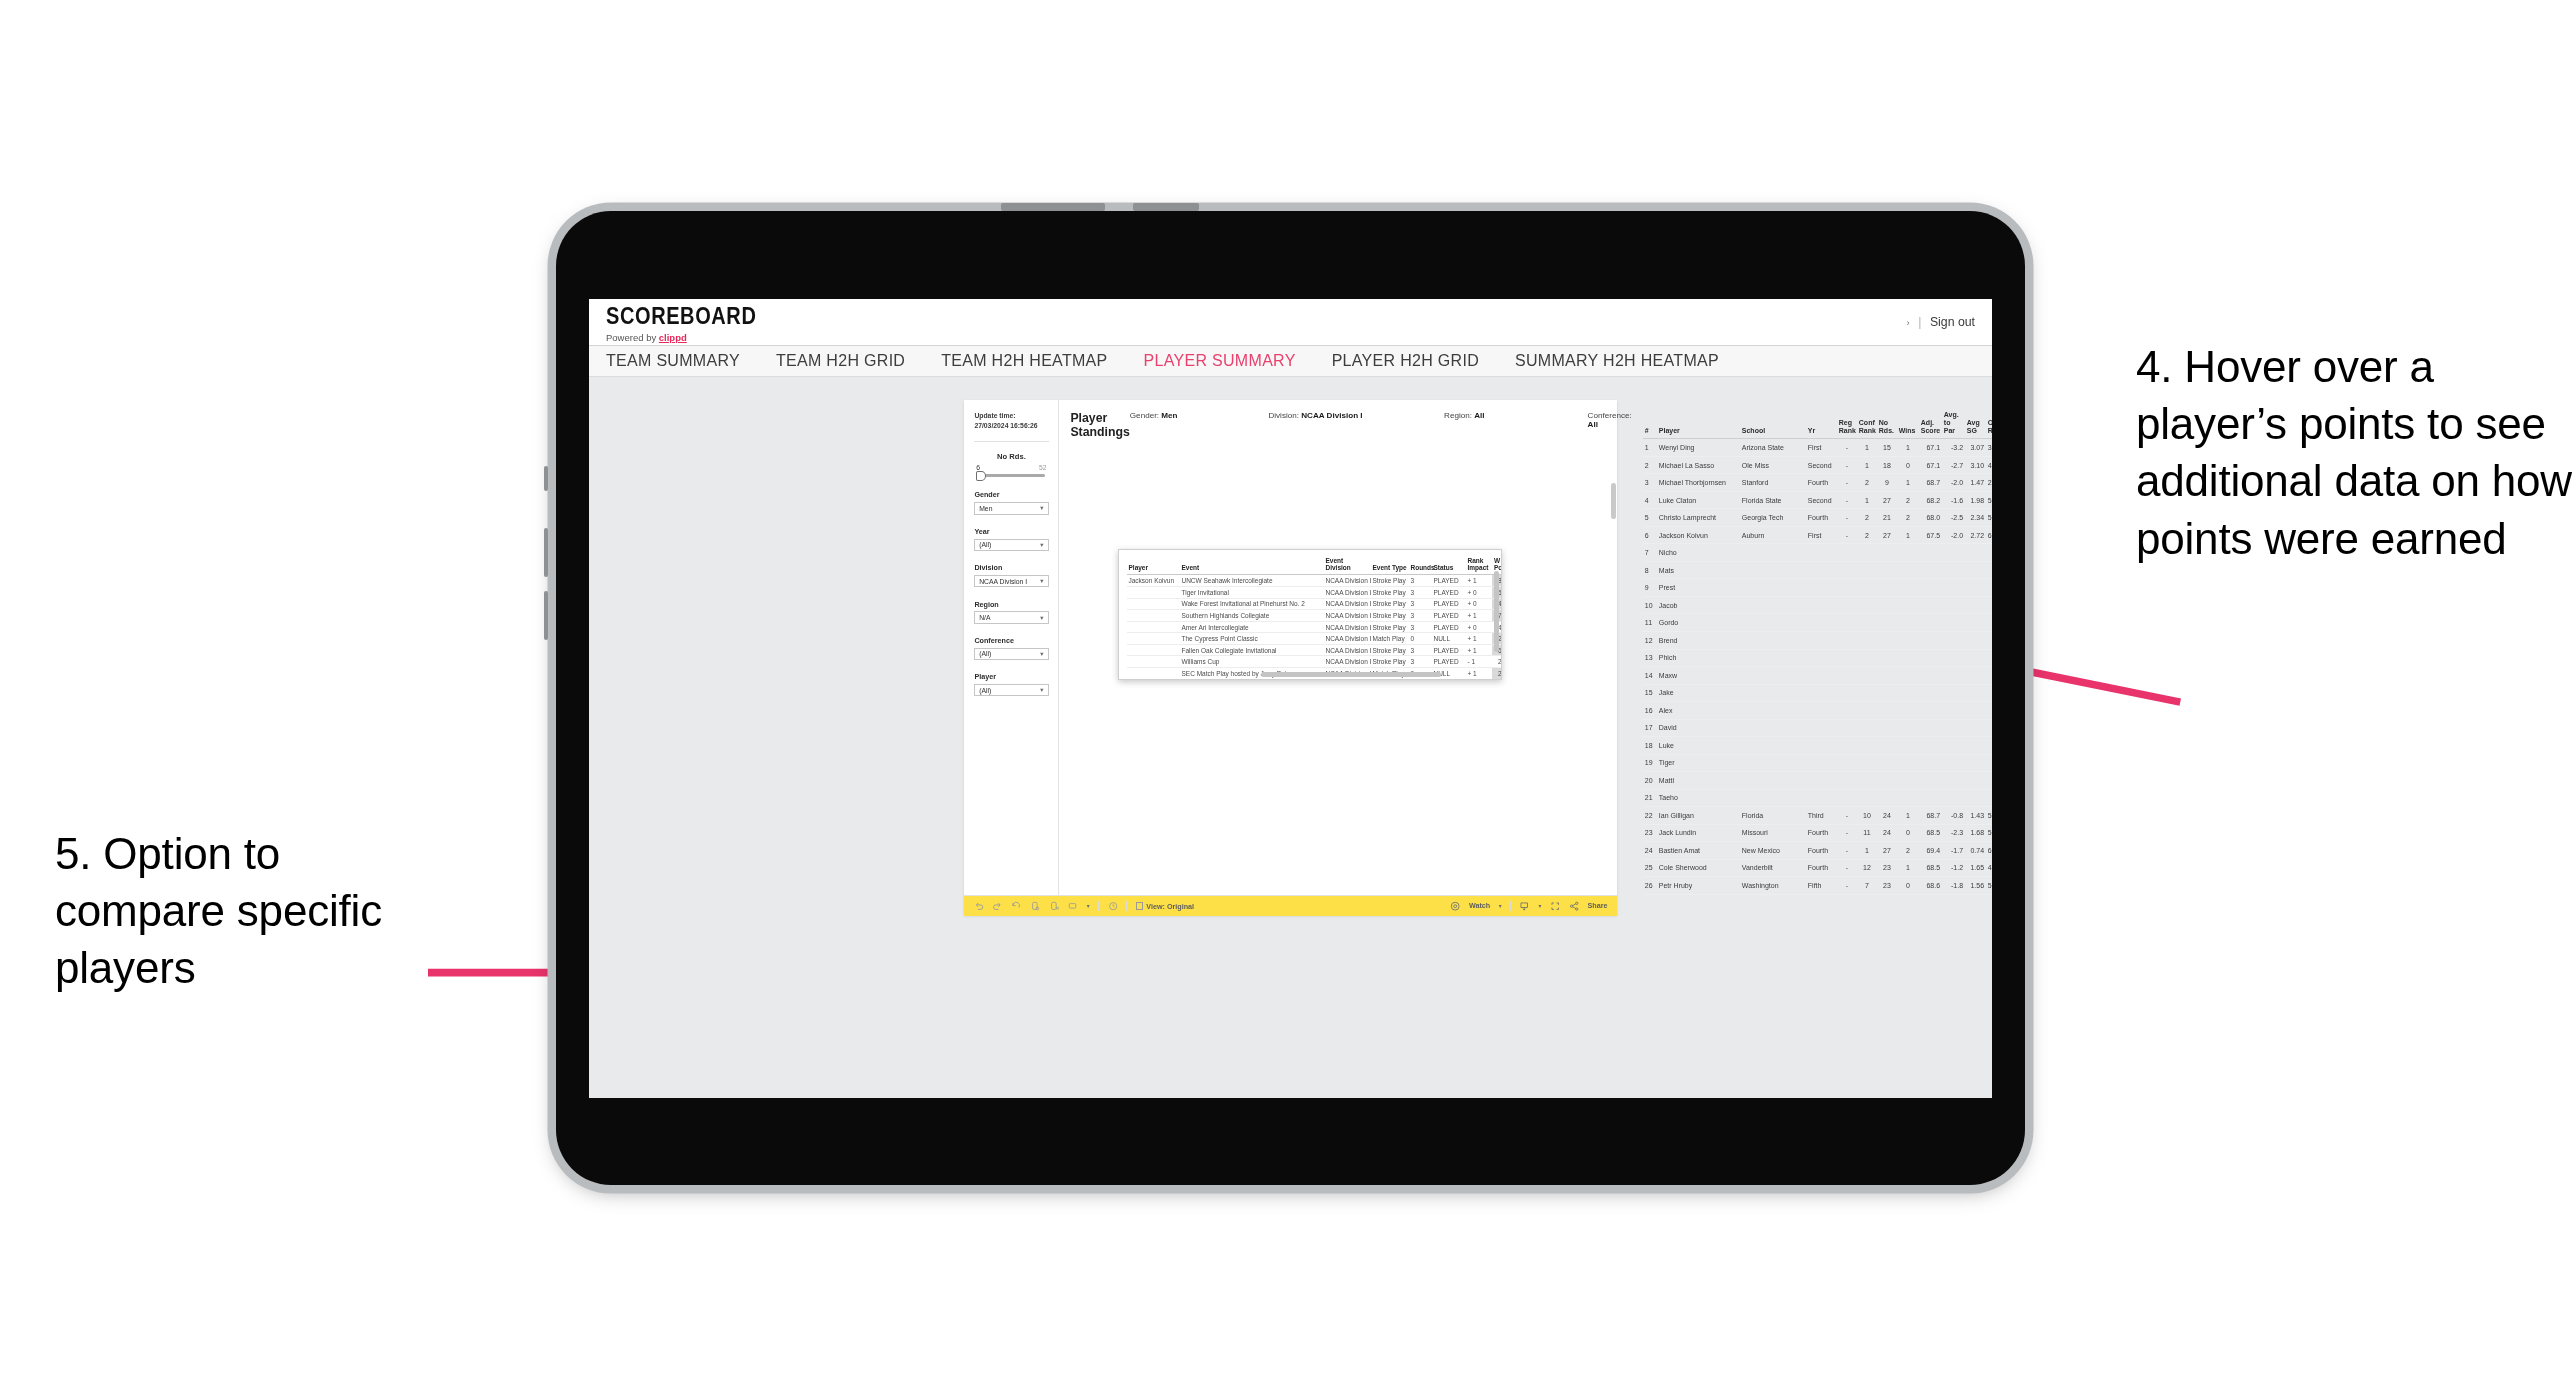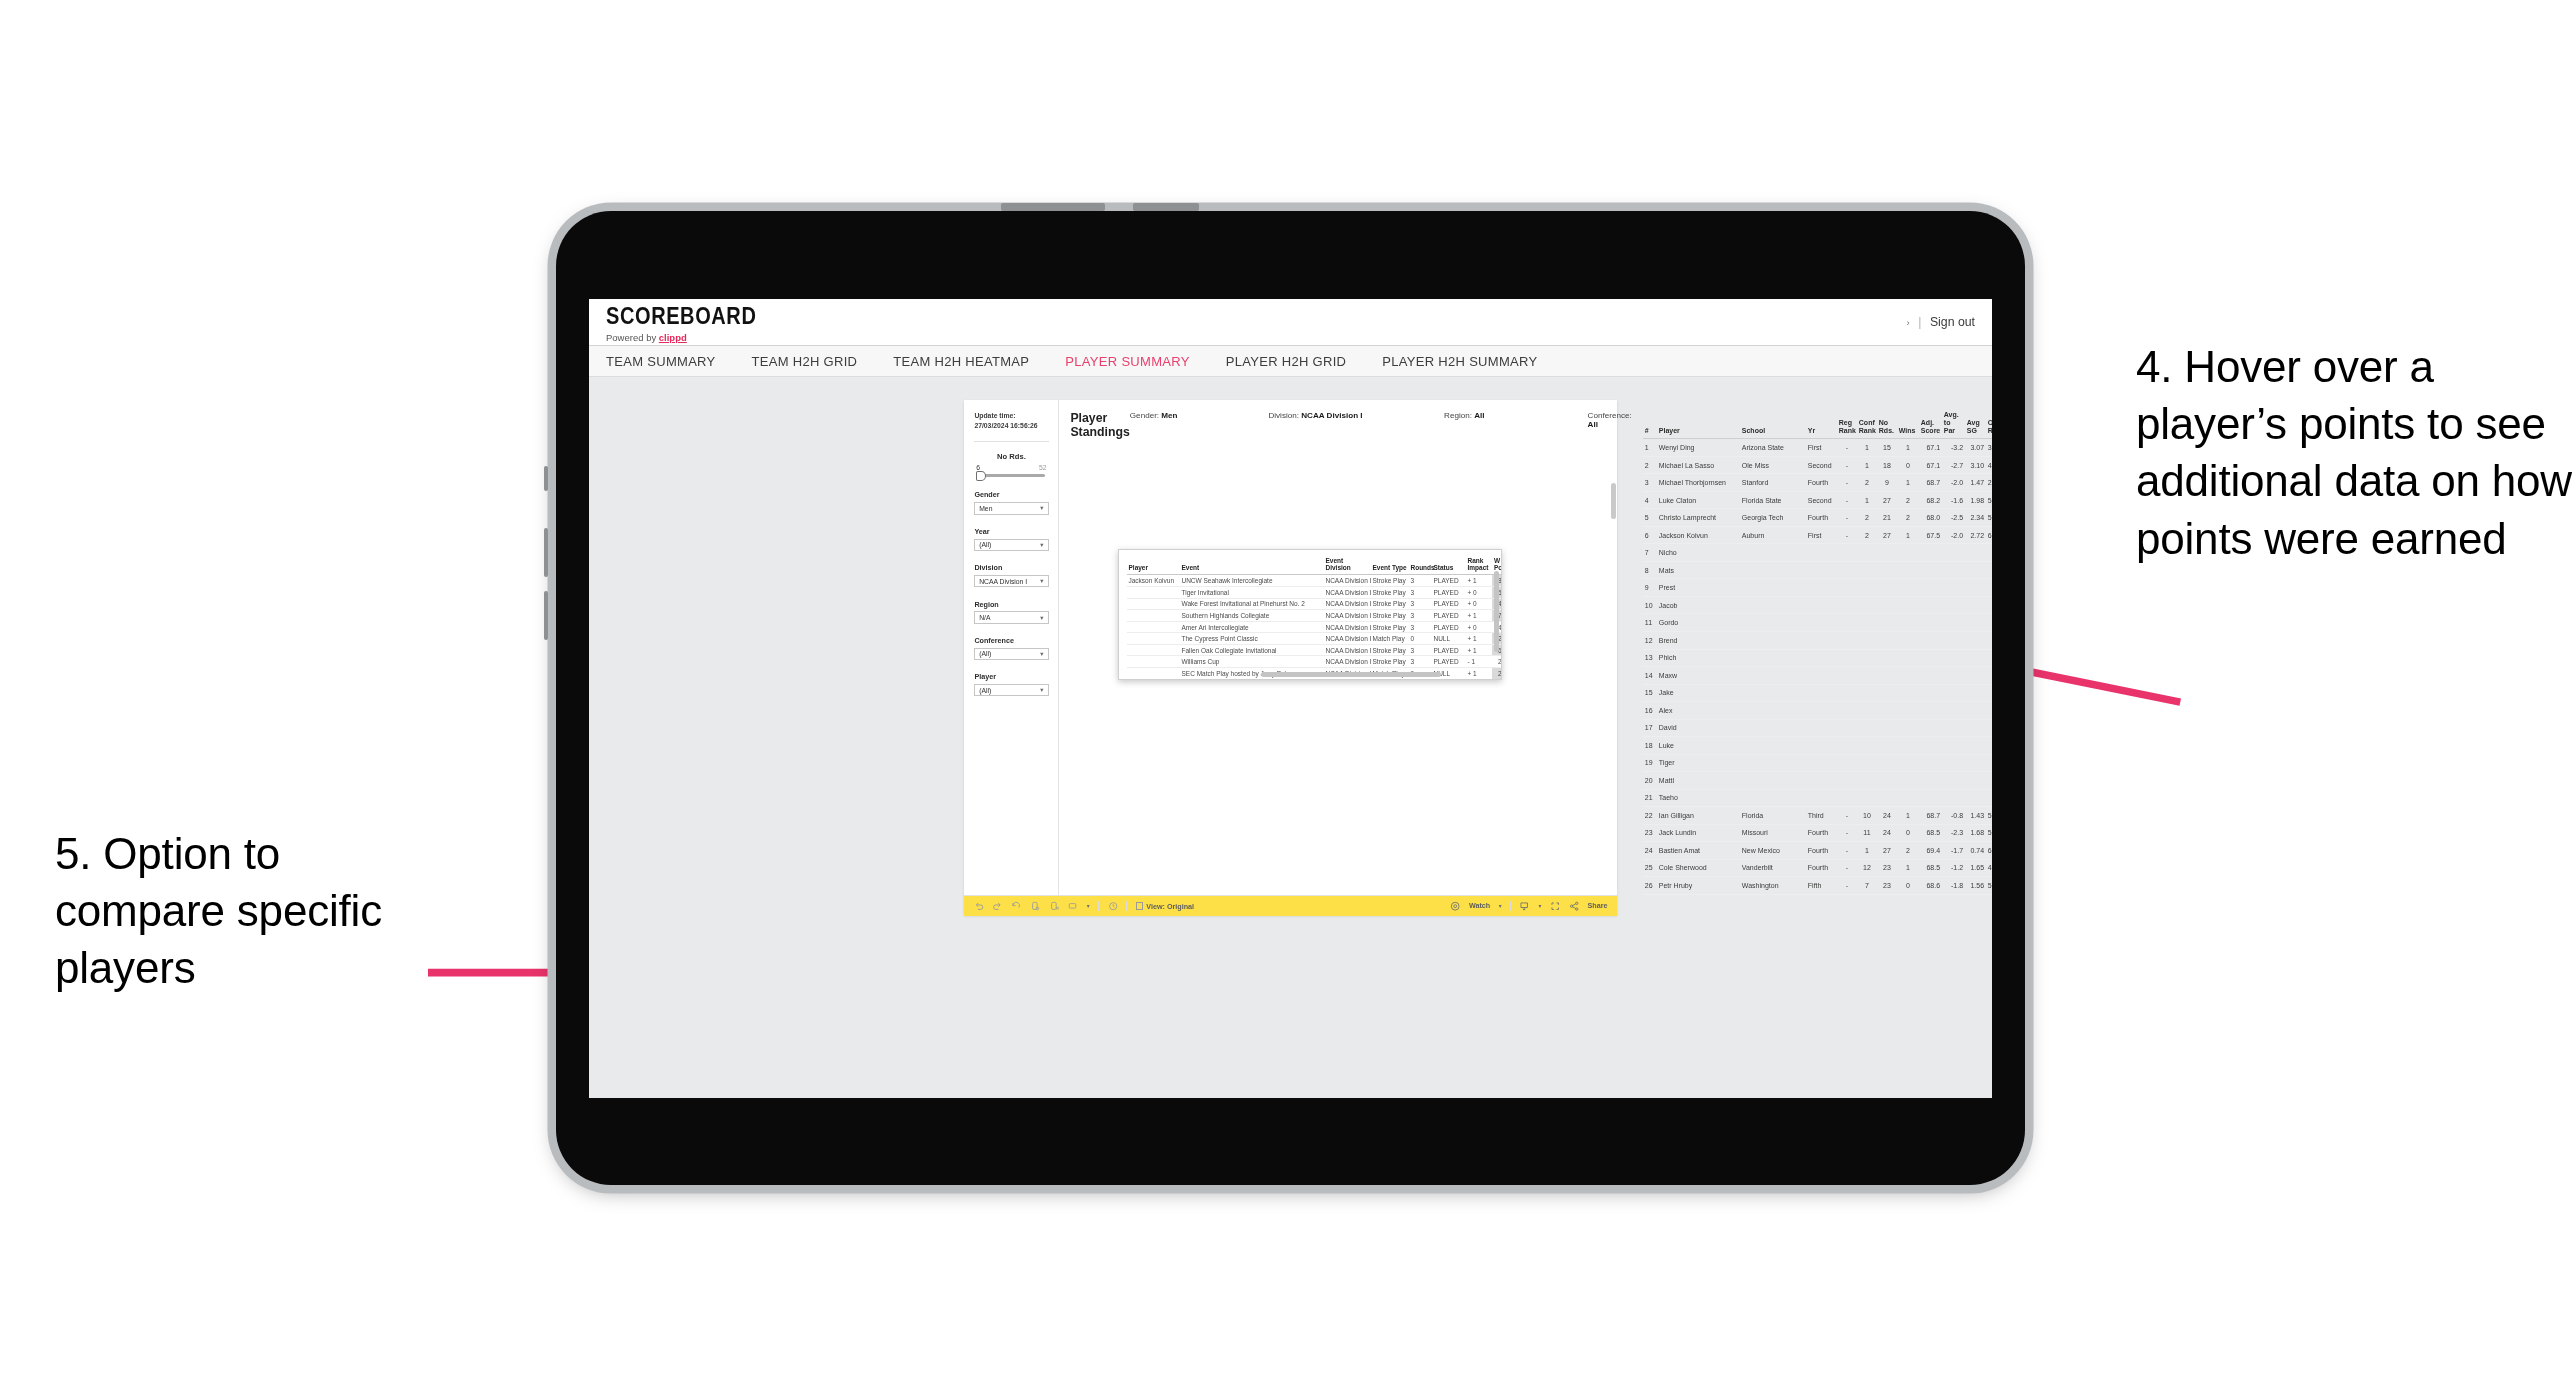--- a/index.html
+++ b/index.html
@@ -94,21 +94,21 @@
   }
   #signout-sep { color:#b5b5b5; }
   #signout-caret { color:#707070; font-size:9.5px; }
 
   
   #subnav {
     height: 31px; background:#f7f7f8; display:flex; align-items:center;
     border-bottom: 0.9px solid #dcdcdc; padding-left: 17px;
   }
   .subnav-item {
-    font-size: 13px; color:#3d3d3d; margin-right: 36px;
+    font-size: 16px; color:#3d3d3d; margin-right: 36px;
     letter-spacing:0.3px; cursor:pointer;
   }
   .subnav-item.active { color:#e8416d; }
 
   
   #workspace {
     background:#e9eaec; height: 721px; padding: 23px 0 0 0;
     display:flex; justify-content:center;
   }
   #viz {
@@ -285,21 +285,21 @@
           <span>Sign out</span>
         </div>
       </div>
 
       <div id="subnav">
         <div class="subnav-item">TEAM SUMMARY</div>
         <div class="subnav-item">TEAM H2H GRID</div>
         <div class="subnav-item">TEAM H2H HEATMAP</div>
         <div class="subnav-item active">PLAYER SUMMARY</div>
         <div class="subnav-item">PLAYER H2H GRID</div>
-        <div class="subnav-item">PLAYER H2H SUMMARY</div>
+        <div class="subnav-item">SUMMARY H2H HEATMAP</div>
       </div>
 
       <div id="workspace">
         <div id="viz">
           <div id="viz-body">
 
             <div id="sidebar">
               <div id="update-time">
                 <div>Update time:</div>
                 <div>27/03/2024 16:56:26</div>

